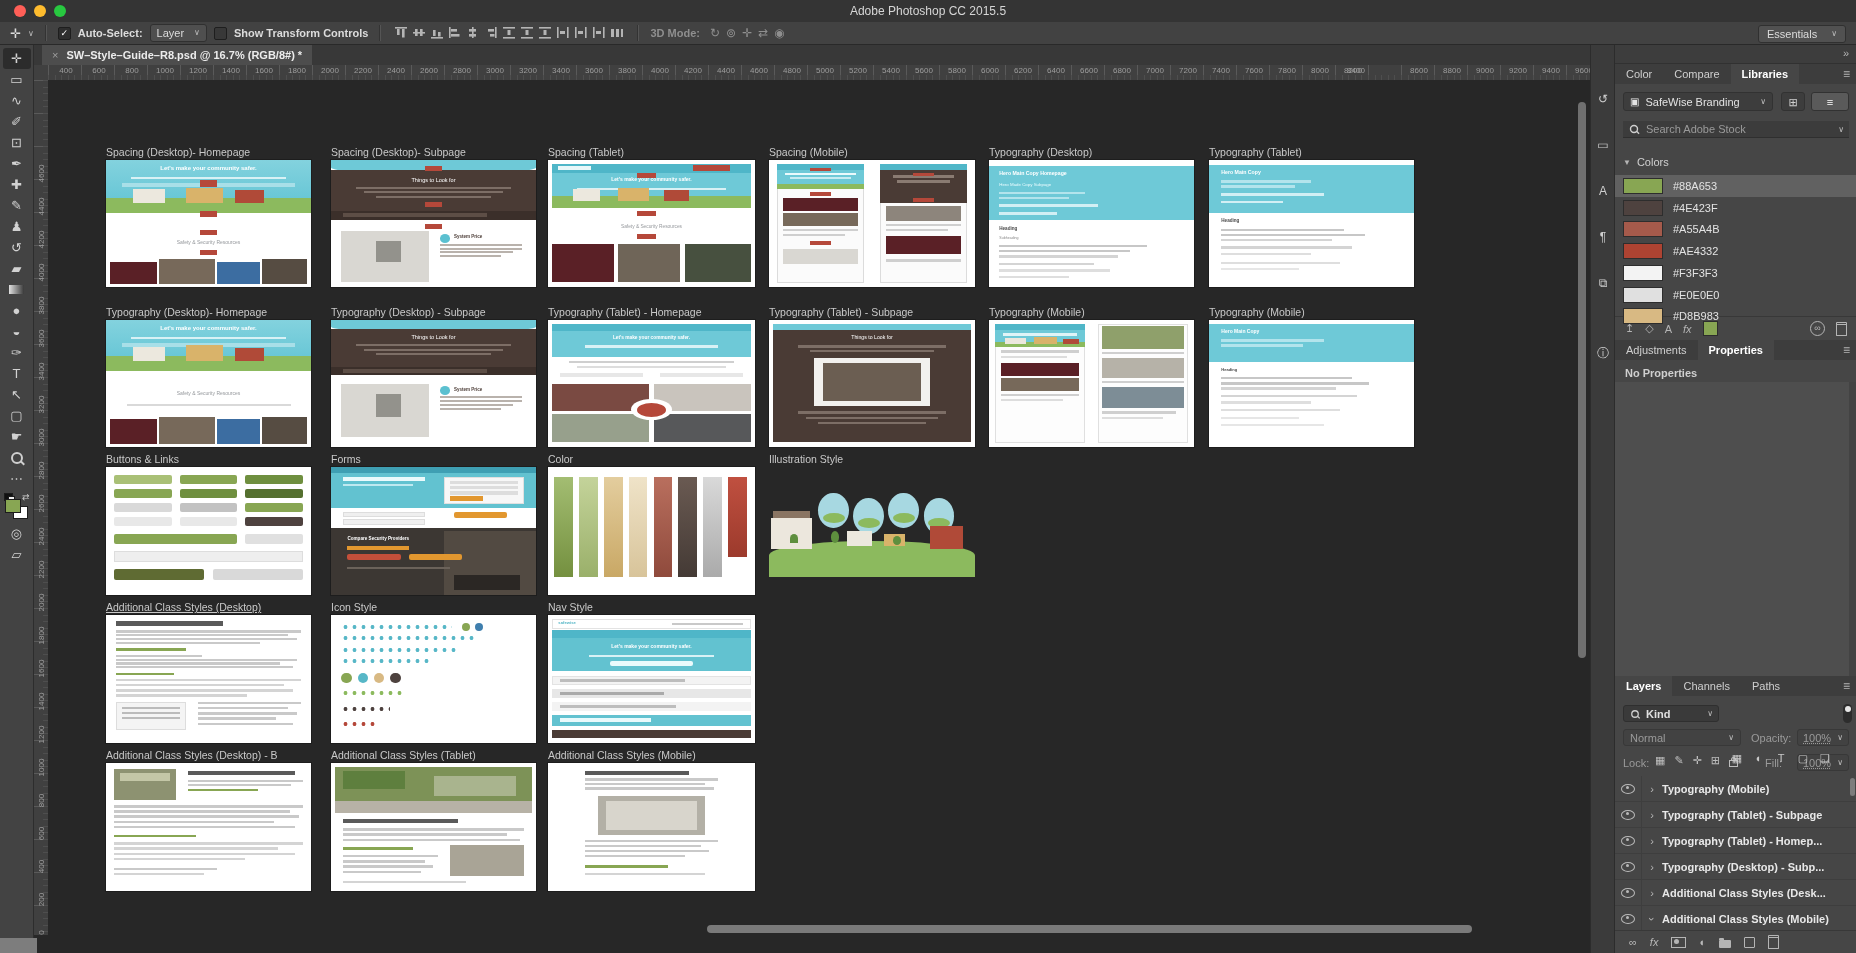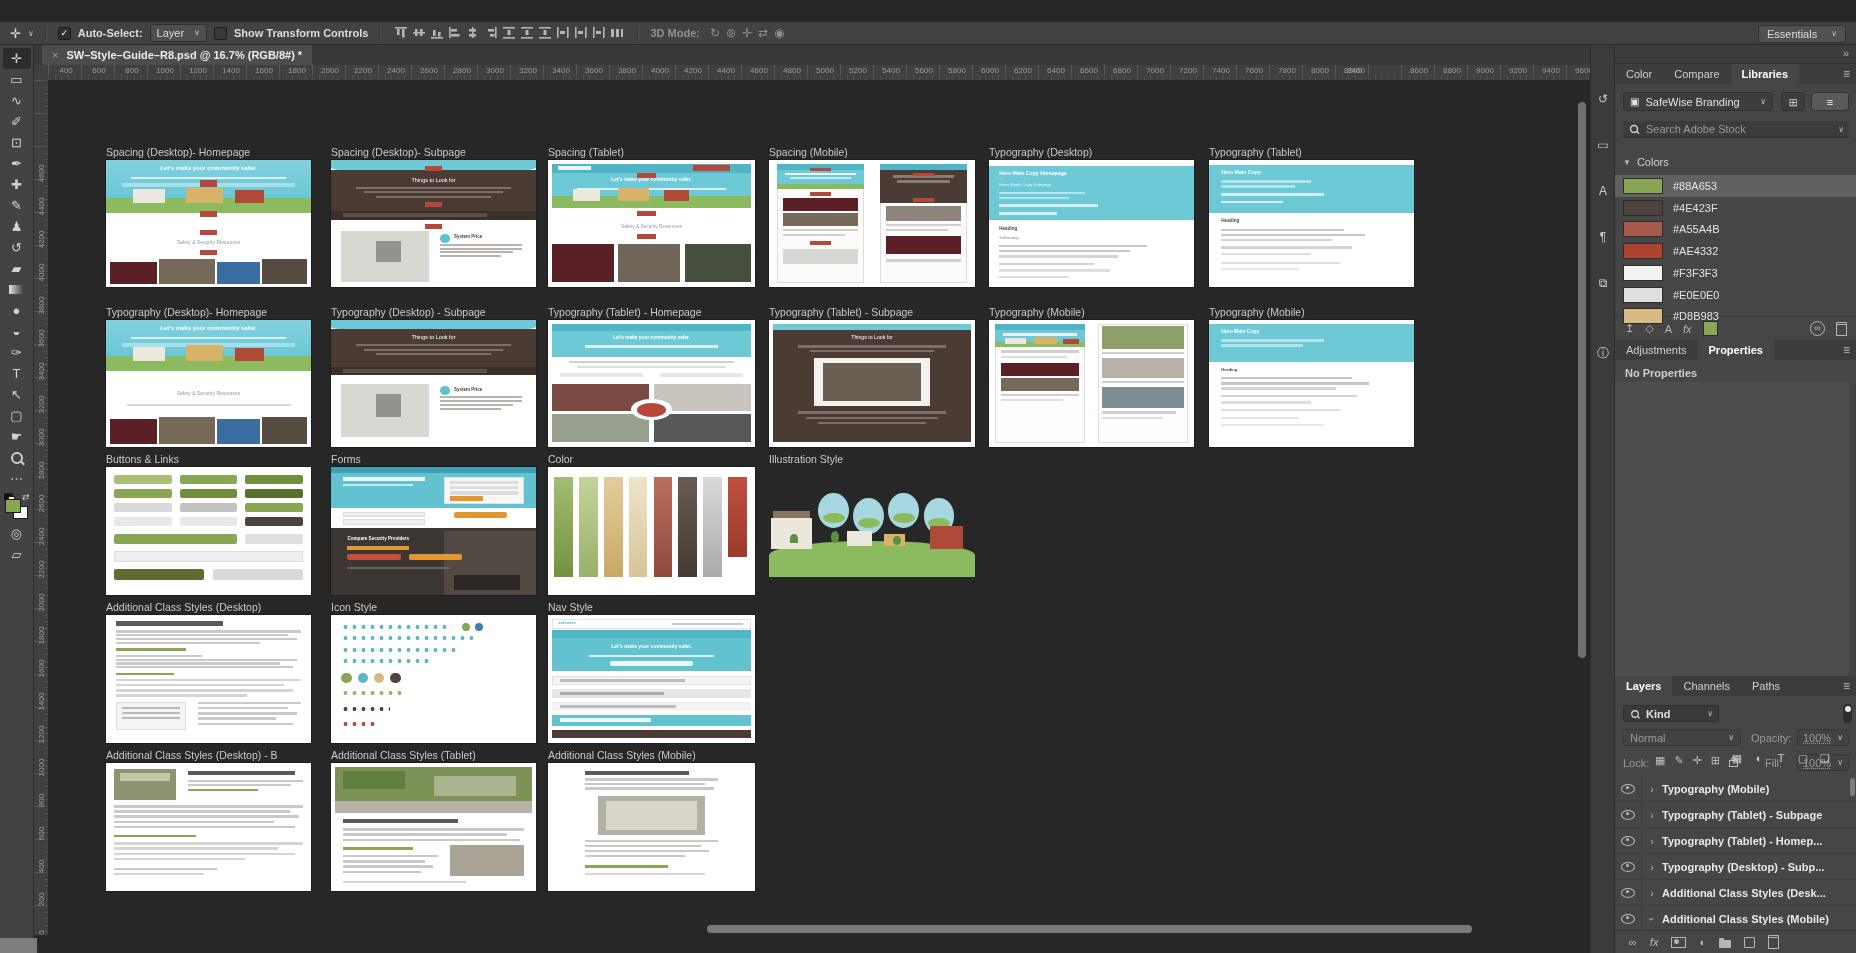--- a/index.html
+++ b/index.html
@@ -127,20 +127,26 @@
   .statusbar{left:0;top:935px;width:1590px;height:18px;background:#3d3d3d;border-top:1px solid #2c2c2c;
              font-size:11px;color:#c9c9c9}
   .sb-it{position:absolute;top:2px;white-space:nowrap}
   .corner{left:0;top:938px;width:37px;height:15px;background:#7d7d7d}
 </style>
 </head>
 <body>
 
 <div id="app">
 
+  <div class="abs titlebar">
+    <span class="tl" style="left:14px;background:#ff5f57"></span>
+    <span class="tl" style="left:34px;background:#febc2e"></span>
+    <span class="tl" style="left:54px;background:#28c840"></span>
+    <span>Adobe Photoshop CC 2015.5</span>
+  </div>
 
   <div class="abs optionsbar">
     <span style="font-size:13px">✛</span>
     <span class="caret">∨</span>
     <span class="ob-sep"></span>
     <span class="ob-check">✓</span>
     <span style="font-weight:bold">Auto-Select:</span>
     <span class="ob-drop">
       <span>Layer</span>
         <span class="caret">∨</span>
@@ -654,21 +660,21 @@
         <div class="ab-block" style="top: 40%; left: 43%; width: 11%; height: 8%; background: rgb(140, 186, 94); border-radius: 50%;"></div>
         <div class="ab-block" style="top: 36%; left: 60%; width: 11%; height: 8%; background: rgb(140, 186, 94); border-radius: 50%;"></div>
         <div class="ab-block" style="top: 40%; left: 77%; width: 11%; height: 8%; background: rgb(140, 186, 94); border-radius: 50%;"></div>
         <div class="ab-block" style="top: 50%; left: 38%; width: 12%; height: 12%; background: rgb(236, 232, 222);"></div>
         <div class="ab-block" style="top: 52%; left: 56%; width: 10%; height: 10%; background: rgb(217, 179, 106);"></div>
         <div class="ab-block" style="top: 46%; left: 78%; width: 16%; height: 18%; background: rgb(176, 74, 56);"></div>
         <div class="ab-block" style="top: 52%; left: 10%; width: 4%; height: 7%; background: rgb(94, 143, 62); border-radius: 50% 50% 0px 0px;"></div>
         <div class="ab-block" style="top: 50%; left: 30%; width: 4%; height: 9%; background: rgb(94, 143, 62); border-radius: 50%;"></div>
         <div class="ab-block" style="top: 54%; left: 60%; width: 4%; height: 7%; background: rgb(94, 143, 62); border-radius: 50%;"></div>
       </div>
-      <div class="ab-label" style="left: 58px; top: 521px;">Additional Class Styles (Desktop)</div>
+      <div class="ab-label" style="left: 58px; top: 521px; text-decoration: underline;">Additional Class Styles (Desktop)</div>
       <div class="artboard" style="left: 58px; top: 535px; width: 205px; height: 128px;">
         <div class="ab-block" style="top: 5%; left: 5%; width: 52%; height: 3.5%; background: rgb(90, 90, 90);"></div>
         <div class="ab-block" style="top: 12%; left: 5%; width: 90%; height: 1.8%; background: rgb(201, 201, 201);"></div>
         <div class="ab-block" style="top: 15%; left: 5%; width: 84%; height: 1.8%; background: rgb(201, 201, 201);"></div>
         <div class="ab-block" style="top: 18%; left: 5%; width: 88%; height: 1.8%; background: rgb(201, 201, 201);"></div>
         <div class="ab-block" style="top: 21%; left: 5%; width: 70%; height: 1.8%; background: rgb(201, 201, 201);"></div>
         <div class="ab-block" style="top: 26%; left: 5%; width: 34%; height: 2%; background: rgb(136, 166, 83);"></div>
         <div class="ab-block" style="top: 31%; left: 5%; width: 42%; height: 1.8%; background: rgb(201, 201, 201);"></div>
         <div class="ab-block" style="top: 34%; left: 5%; width: 88%; height: 1.8%; background: rgb(201, 201, 201);"></div>
         <div class="ab-block" style="top: 37%; left: 5%; width: 80%; height: 1.8%; background: rgb(201, 201, 201);"></div>

